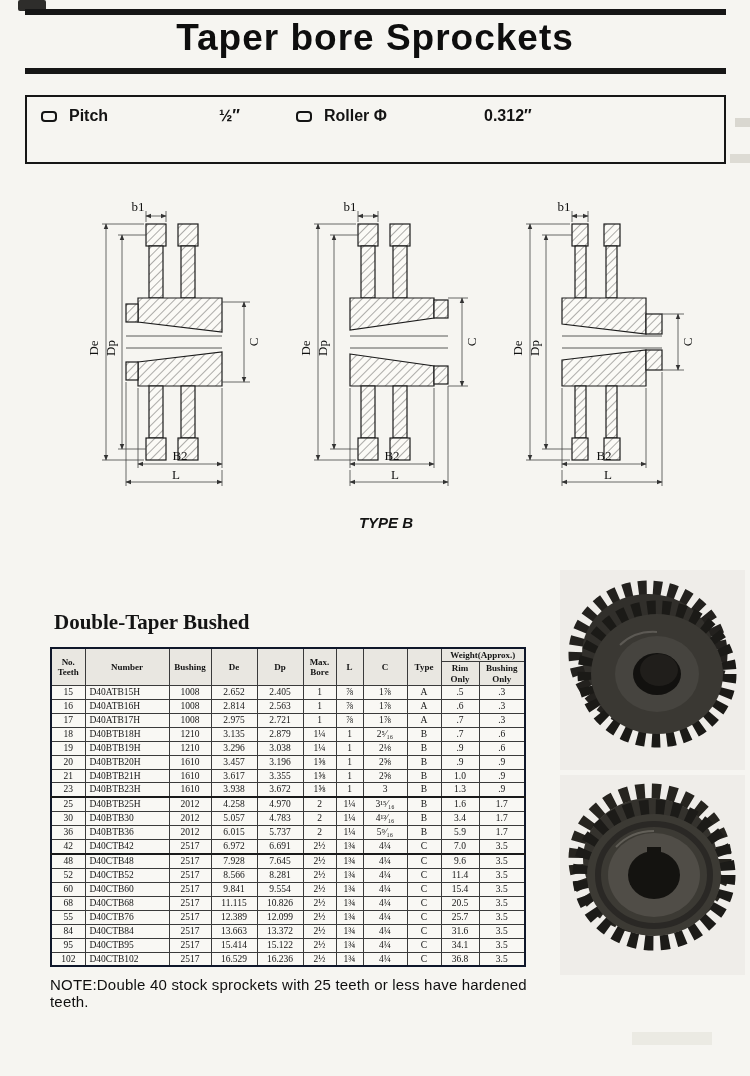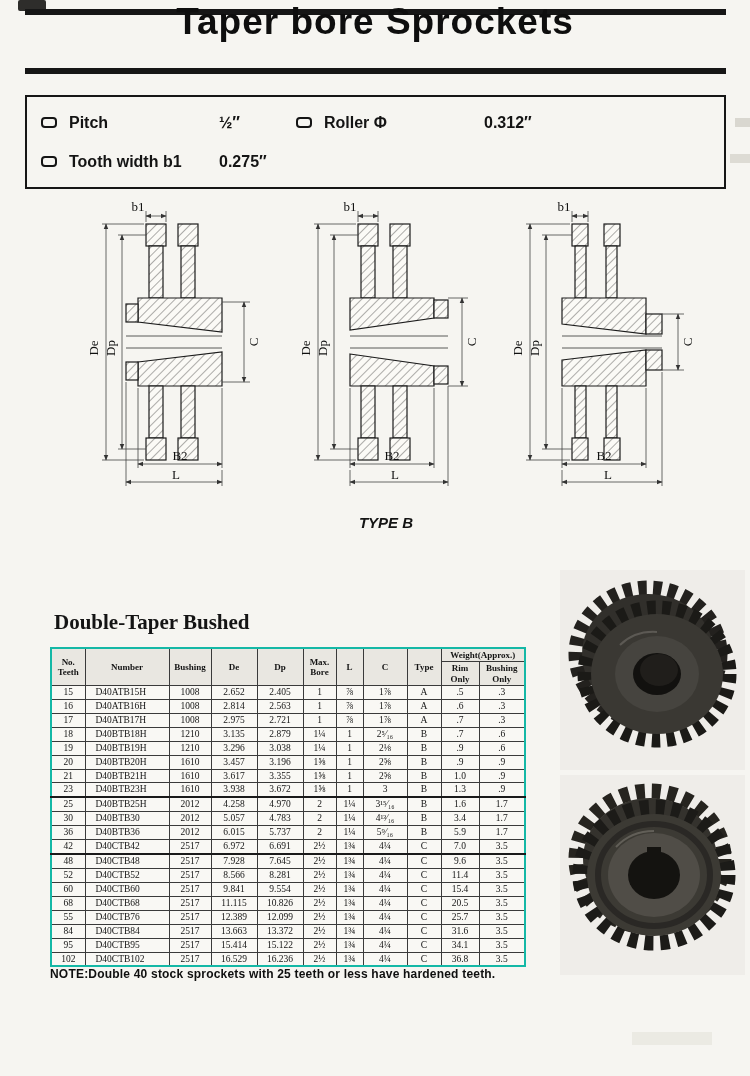--- a/index.html
+++ b/index.html
@@ -6,26 +6,26 @@
   html,body { background:#e9e8e4; }
   .page {
     position:relative; width:750px; height:1076px; margin:0 auto;
     background:#f6f5f1; overflow:hidden; color:#141414;
     font-family:"Liberation Sans", sans-serif;
   }
   
   .rule { position:absolute; left:25px; width:701px; height:6px; background:#161616; }
   .rule.top { top:9px; } .rule.bottom { top:68px; }
   .page-title {
-    position:absolute; left:0; top:1px; width:750px; text-align:center;
+    position:absolute; left:0; top:17px; width:750px; text-align:center;
     font-size:37px; font-weight:bold; letter-spacing:1px; color:#0e0e0e;
   }
   
   .specs {
-    position:absolute; left:25px; top:95px; width:701px; height:94px;
+    position:absolute; left:25px; top:95px; width:701px; height:69px;
     border:2px solid #161616; display:grid;
     grid-template-columns:255px 1fr; grid-template-rows:1fr 1fr;
     align-items:center; padding:6px 14px; background:transparent;
   }
   .spec-item { display:flex; align-items:center; gap:12px; font-size:16px; font-weight:bold; }
   .spec-box {
     width:16px; height:11px; border:2px solid #141414; border-radius:4px;
     flex:0 0 auto; background:transparent;
   }
   .spec-label { width:138px; }
@@ -33,31 +33,31 @@
   .spec-value { font-weight:bold; }
   
   .diagrams { position:absolute; left:62px; top:202px; width:648px; display:flex; justify-content:center; }
   .diagram { width:212px; text-align:center; }
   .diagram svg text { font-family:"Liberation Serif","DejaVu Serif",serif; font-size:13px; fill:#101010; }
   .type-label { margin-top:6px; font-size:15px; font-weight:bold; font-style:italic; }
   
   .table-block { position:absolute; left:50px; top:610px; width:500px; }
   .section-title { font-family:"Liberation Serif","DejaVu Serif",serif; font-size:21px; font-weight:bold; margin-left:4px; }
   table.spec-table {
-    margin-top:12px; border-collapse:collapse; border:2px solid #14b8a6;
+    margin-top:12px; border-collapse:collapse; border:2px solid #0f172a;
     table-layout:fixed; width:474px; background:#f9f8f4;
     font-family:"Liberation Serif","DejaVu Serif",serif; font-size:9.5px;
   }
   table.spec-table th, table.spec-table td {
     border:1px solid #3a3a3a; text-align:center; padding:1px 2px; line-height:1.15;
   }
   table.spec-table th { background:#e9e7e1; font-size:9px; font-weight:bold; white-space:pre-line; }
-  table.spec-table td.col-number { text-align:left; padding-left:10px;margin-left:23px; }
+  table.spec-table td.col-number { text-align:left; padding-left:4px;margin-left:23px; }
   table.spec-table tr.sep td { border-top:2.5px solid #1a1a1a; }
-  .note { font-size:12px; color:#0f0f0f; letter-spacing:0.2px;font-weight:bold; }
+  .note { margin-top:9px; font-size:15px; color:#0f0f0f; letter-spacing:0.2px; }
   
   .photo { position:absolute; width:185px; height:200px; left:560px; }
   .photo.p1 { top:570px; } .photo.p2 { top:775px; }
   
   .artifact { position:absolute; }
   .a1 { left:18px; top:0; width:28px; height:11px; background:#2e2d2b; border-radius:2px; }
   .a2 { left:735px; top:118px; width:15px; height:9px; background:#d9d7d0; }
   .a3 { left:730px; top:154px; width:20px; height:9px; background:#dddbd4; }
   .a4 { left:632px; top:1032px; width:80px; height:13px; background:#e9e7e0; opacity:.8; }
 </style>
@@ -90,25 +90,20 @@
   <div class="specs">
     <div class="spec-item">
       <span class="spec-box"></span>
       <span class="spec-label">Pitch</span>
       <span class="spec-value">½″</span>
     </div>
     <div class="spec-item right">
       <span class="spec-box"></span>
       <span class="spec-label">Roller Φ</span>
       <span class="spec-value">0.312″</span>
-    </div>
-    <div class="spec-item">
-      <span class="spec-box"></span>
-      <span class="spec-label">Tooth width b1</span>
-      <span class="spec-value">0.275″</span>
     </div>
   </div>
 
   <div class="diagrams">
 
     <div class="diagram">
       <svg viewBox="0 0 212 302" width="212" height="302">
         <g fill="url(#hatch)" stroke="#1c1c1c" stroke-width="1.2">
           <rect x="78" y="22" width="20" height="22"></rect>
             <rect x="110" y="22" width="20" height="22"></rect>

